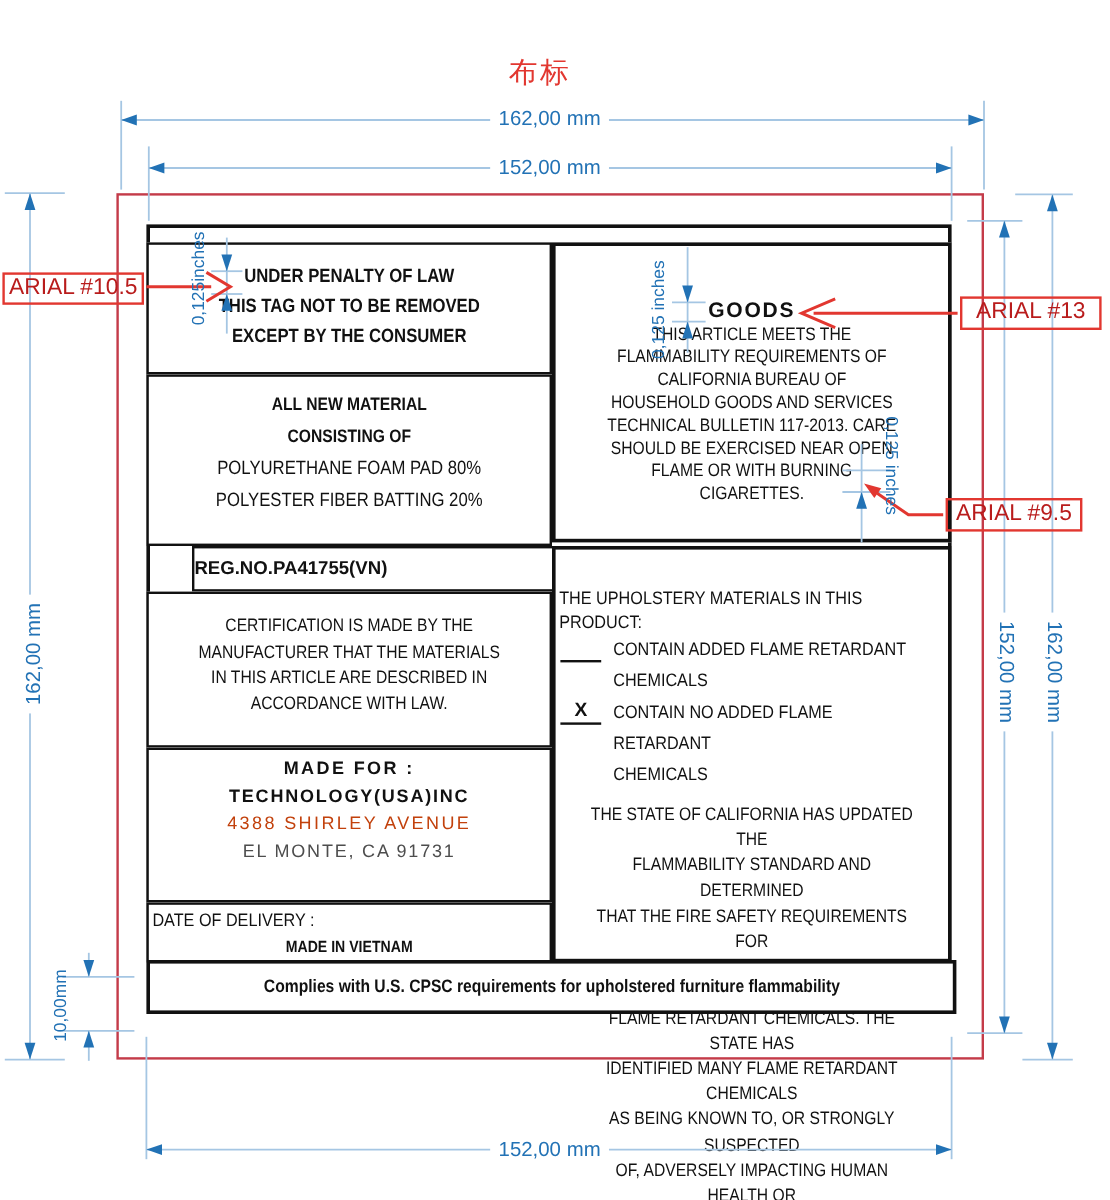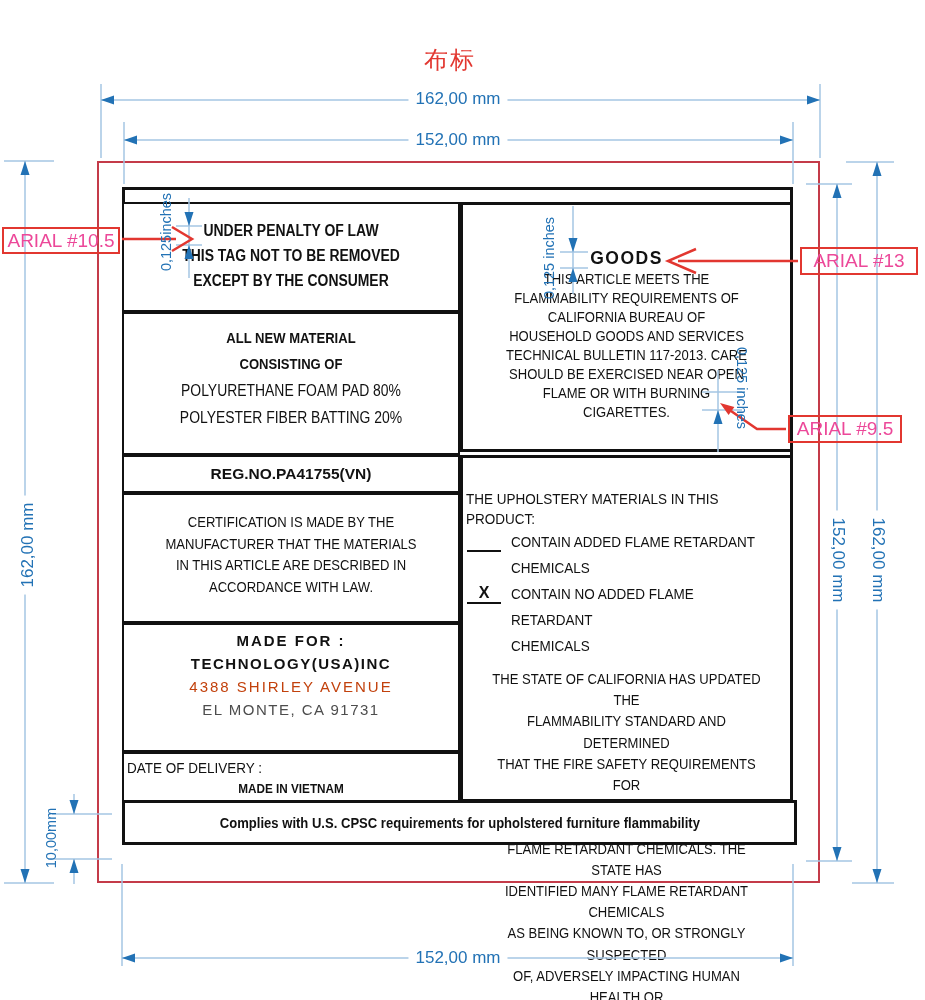--- a/index.html
+++ b/index.html
@@ -24,21 +24,21 @@
   .pn{left:460px;top:202px;width:333px;height:250px;border-width:3px;}
   .pu{left:460px;top:455px;width:333px;height:347px;border-width:3px;}
   .bar{left:122px;top:800px;width:675px;height:45px;border-width:3px;display:flex;align-items:center;justify-content:center;}
   .ctr{text-align:center;}
   .pre{white-space:pre-line;}
   .cnd{transform:scaleX(0.87);transform-origin:50% 50%;}
   .cndL{transform:scaleX(0.9);transform-origin:0 50%;}
   .p1 .txt{margin-top:14px;font-weight:bold;font-size:16px;line-height:25px;}
   .p2 .hd{margin-top:11px;font-weight:bold;font-size:15px;line-height:26px;}
   .p2 .bd{font-size:16px;line-height:27px;}
-  .p3{display:flex;align-items:center;justify-content:center;font-weight:bold;font-size:15.5px;}
+  .p3{display:flex;align-items:center;justify-content:flex-start;font-weight:bold;font-size:15.5px;margin-left:38px;}
   .p4 .txt{margin-top:16px;font-size:15px;line-height:21.5px;}
   .p5 .ln{line-height:23px;margin-top:0;}
   .p5 .ln1{margin-top:4px;font-weight:bold;font-size:15px;letter-spacing:2px;}
   .p5 .ln2{font-weight:bold;font-size:15px;letter-spacing:2.5px;}
   .p5 .ln3{font-weight:bold;font-size:15px;letter-spacing:1.5px;}
   .p5 .ln4{color:#c2410c;font-size:15px;letter-spacing:2px;}
   .p5 .ln5{color:#4d4d4d;font-size:15px;letter-spacing:1.5px;}
   .p6 .date{position:absolute;left:3px;top:5px;font-size:15px;}
   .p6 .origin{position:absolute;left:0;right:0;top:27px;text-align:center;font-weight:bold;font-size:13.5px;}
   .pn .hd{margin-top:42px;font-weight:bold;font-size:17.5px;line-height:22px;letter-spacing:1.5px;}
@@ -51,21 +51,21 @@
   .chktext{white-space:pre-line;}
   .pu .stmt{margin-top:9px;font-size:15px;line-height:21.2px;}
   .bar .txt{font-weight:bold;font-size:15px;}
   
   .dim{color:#2272b5;font-size:17px;white-space:nowrap;background:#fff;padding:0 7px;
        transform:translate(-50%,-50%);}
   .dimv-ccw{transform:translate(-50%,-50%) rotate(-90deg);}
   .dimv-cw{transform:translate(-50%,-50%) rotate(90deg);}
   .gap{color:#2272b5;font-size:14.5px;white-space:nowrap;background:transparent;padding:0;}
   
-  .callout{border:2px solid #e23730;color:#ec4899;font-size:19px;display:flex;align-items:center;
+  .callout{border:2px solid #e23730;color:#b91c1c;font-size:19px;display:flex;align-items:flex-start;
            justify-content:center;white-space:nowrap;box-sizing:border-box;background:transparent;}
   .co1{left:2px;top:227px;width:118px;height:27px;}
   .co2{left:800px;top:247px;width:118px;height:28px;}
   .co3{left:788px;top:415px;width:114px;height:28px;}
   svg.overlay{position:absolute;left:0;top:0;pointer-events:none;}
 </style>
 </head>
 <body>
 
 <div class="canvas">

